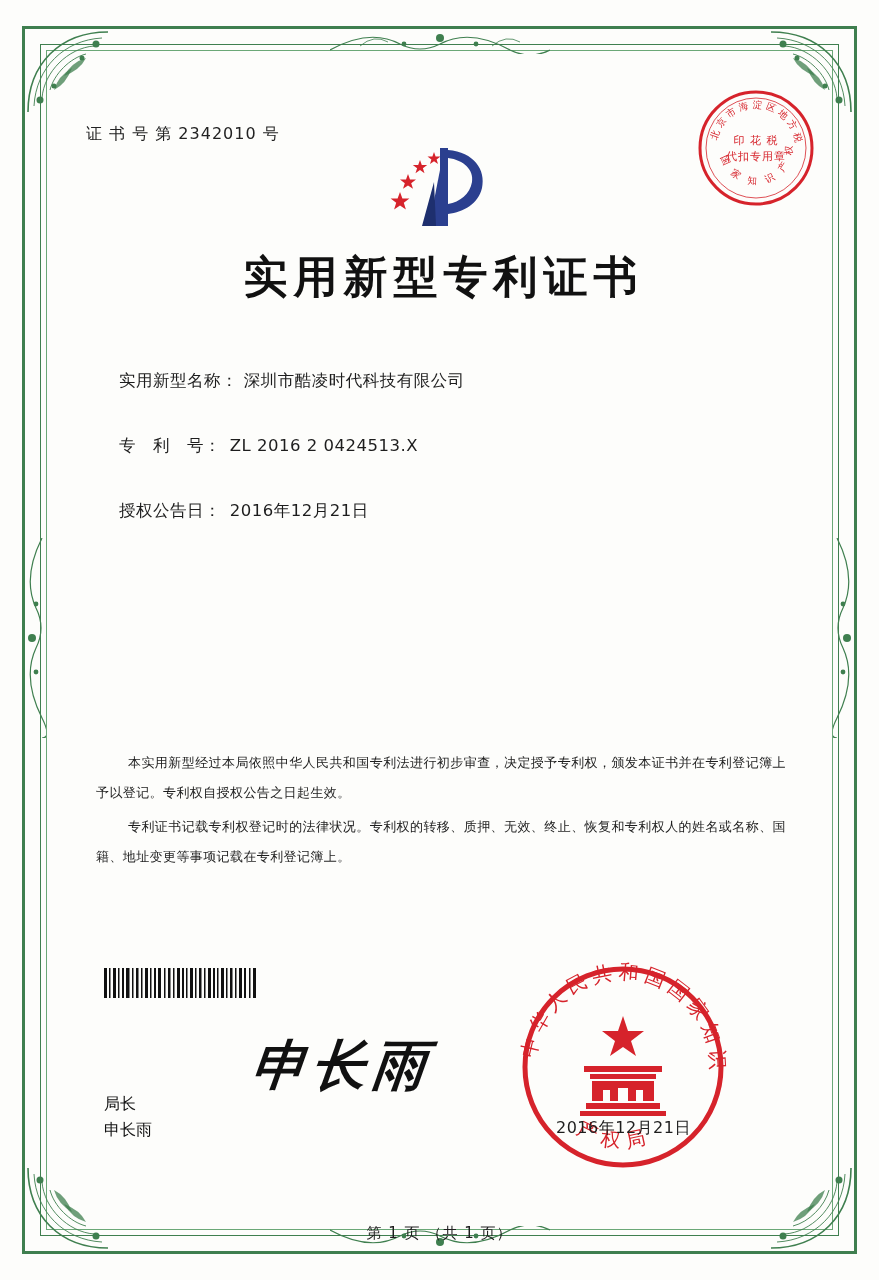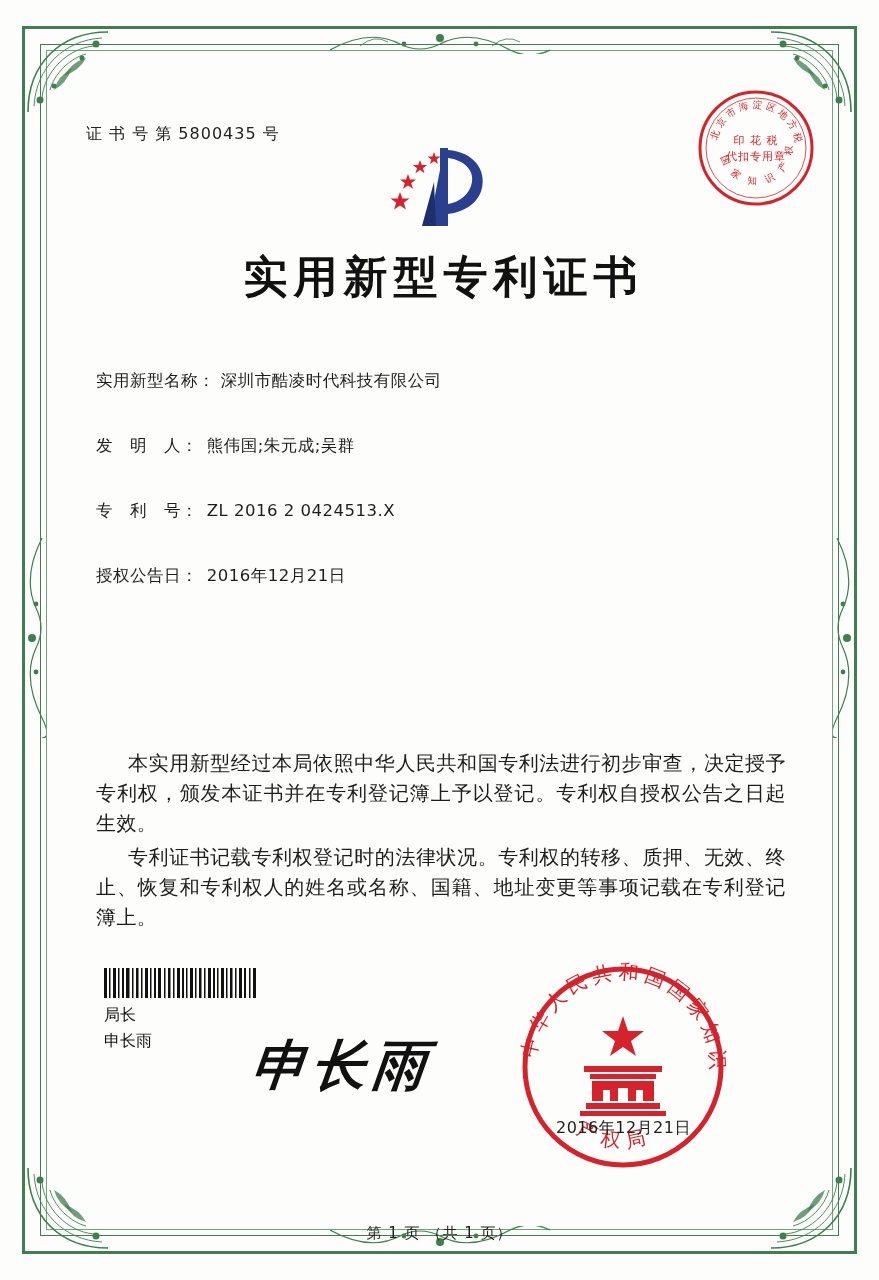--- a/index.html
+++ b/index.html
@@ -106,51 +106,52 @@
   .field-row {
     font-size: 16.5px;
     color: #1d1d1d;
     margin-bottom: 43px;
     letter-spacing: 0.5px;
     white-space: nowrap;
   }
   .field-label {
     display: inline-block;
     min-width: 105px;
+    margin-left: 23px;
   }
   .field-value {
     display: inline-block;
   }
 
   .paragraphs {
     position: absolute;
     left: 96px; top: 748px;
     width: 690px;
-    font-size: 20px;
+    font-size: 13px;
     line-height: 30px;
     color: #1d1d1d;
     letter-spacing: 0.4px;
   }
   .paragraphs p {
     margin: 0 0 4px 0;
     text-indent: 32px;
     text-align: justify;
   }
 
   
   .barcode {
     position: absolute;
     left: 104px; top: 968px;
     width: 152px; height: 30px;
   }
   .barcode svg { display:block; }
 
   .signature-block {
     position: absolute;
-    left: 104px; top: 1002px;
+    left: 104px; top: 1091px;
     font-size: 16px;
     line-height: 26px;
     color: #111;
   }
 
   .signature-script {
     position: absolute;
     left: 252px; top: 1030px;
     font-size: 54px;
     font-family: "DejaVu Serif", "Liberation Serif", serif;
@@ -283,21 +284,21 @@
     <svg width="30" height="200" viewBox="0 0 30 200" fill="none" stroke="#3f7f4f" stroke-width="1.2">
       <path d="M26 0 q-20 40 -6 70 q10 20 0 40 q-14 30 6 70 q10 20 0 20"></path>
       <circle cx="16" cy="100" r="4" fill="#3f7f4f" stroke="none"></circle>
       <circle cx="20" cy="66" r="2.4" fill="#3f7f4f" stroke="none"></circle>
       <circle cx="20" cy="134" r="2.4" fill="#3f7f4f" stroke="none"></circle>
     </svg>
   </div>
 
   <div class="cert-no">
     <span>证 书 号 第</span>
-    <span>5800435</span>
+    <span>2342010</span>
     <span>号</span>
   </div>
 
   <div class="emblem">
     <svg width="110" height="105" viewBox="0 0 110 105">
 
       <g fill="#d6232b">
         <polygon points="18,62 20.4,68.6 27.4,68.6 21.8,72.8 23.9,79.4 18,75.4 12.1,79.4 14.2,72.8 8.6,68.6 15.6,68.6"></polygon>
         <polygon points="26,44 28,49.6 34,49.6 29.2,53.2 31,58.8 26,55.4 21,58.8 22.8,53.2 18,49.6 24,49.6"></polygon>
         <polygon points="38,30 39.8,35 45.2,35 40.9,38.2 42.5,43.2 38,40.1 33.5,43.2 35.1,38.2 30.8,35 36.2,35"></polygon>
@@ -310,24 +311,20 @@
       <path d="M40 96 L52 52 L54 96 Z" fill="#1e2f6e"></path>
     </svg>
   </div>
 
   <div class="title">实用新型专利证书</div>
 
   <div class="fields">
     <div class="field-row">
       <span class="field-label">实用新型名称：</span>
       <span class="field-value">深圳市酷凌时代科技有限公司</span>
-    </div>
-    <div class="field-row">
-      <span class="field-label">发　明　人：</span>
-      <span class="field-value">熊伟国;朱元成;吴群</span>
     </div>
     <div class="field-row">
       <span class="field-label">专　利　号：</span>
       <span class="field-value">ZL 2016 2 0424513.X</span>
     </div>
     <div class="field-row">
       <span class="field-label">授权公告日：</span>
       <span class="field-value">2016年12月21日</span>
     </div>
   </div>

